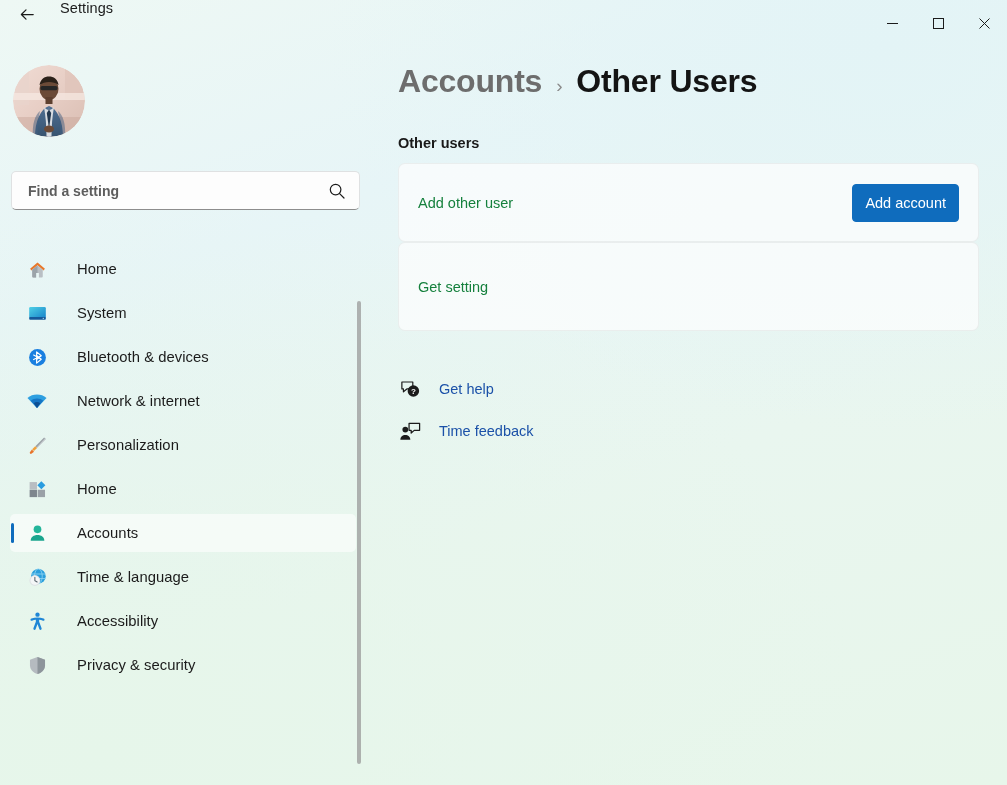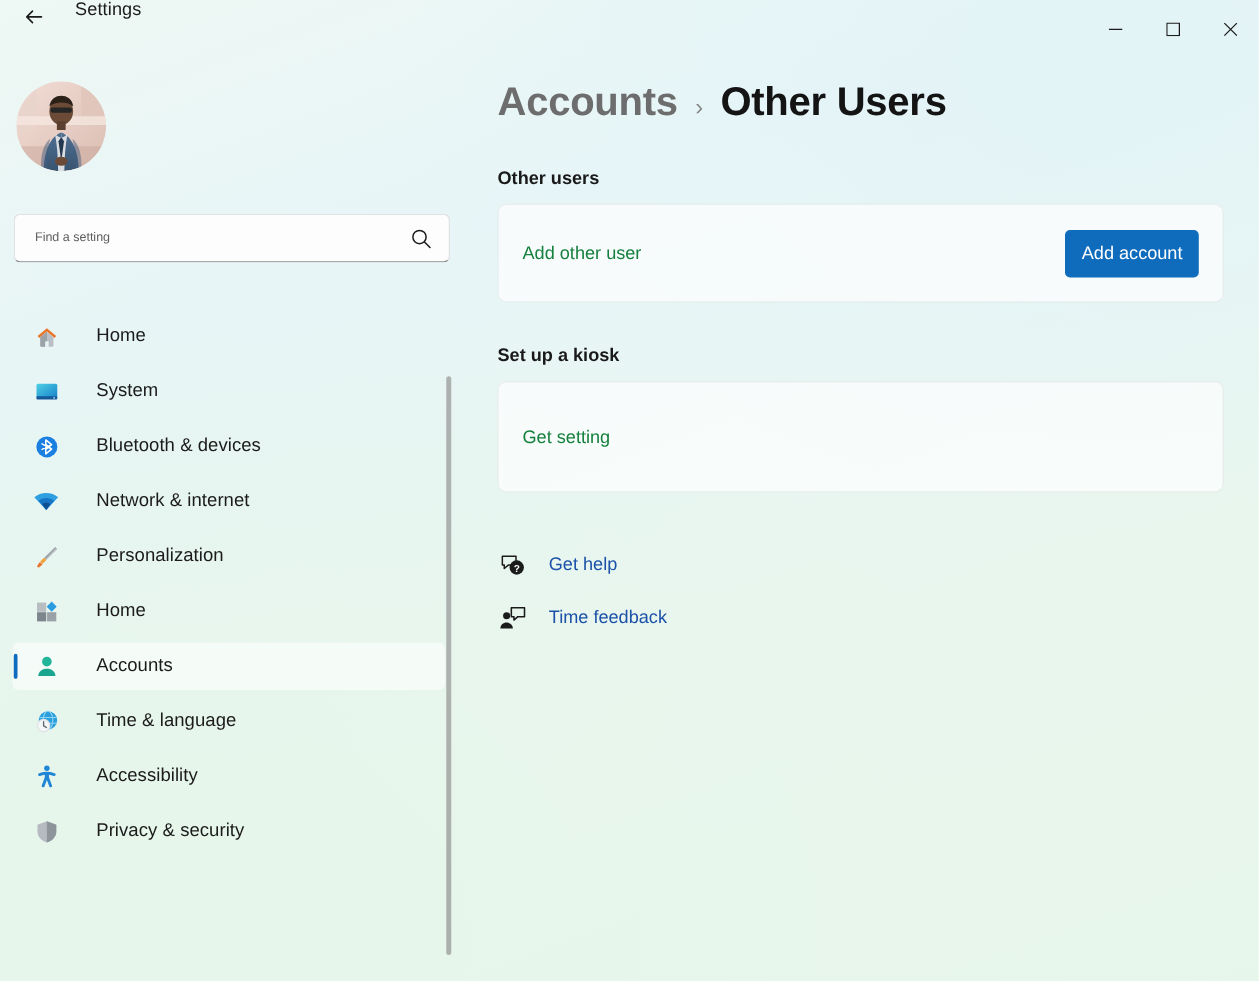--- a/index.html
+++ b/index.html
@@ -57,21 +57,21 @@
     background: #fdfdfd;
     border: 1px solid #dfe1e2;
     border-bottom: 1px solid #8d8d8d;
     border-radius: 5px;
     display: flex; align-items: center;
     padding: 0 13px 0 16px;
   }
   .search-box input {
     flex: 1; border: none; outline: none; background: transparent;
     font-family: "Liberation Sans", sans-serif;
-    font-size: 10px; color: #4c1d95;
+    font-size: 14px; color: #4c1d95; font-weight: bold;
   }
   .search-box input::placeholder { color: #5d5d5d; }
   .search-icon { width: 18px; height: 18px; flex: none; }
 
   
   .nav { position: absolute; left: 0; top: 196px; width: 372px; }
   .nav-item {
     position: relative; display: flex; align-items: center;
     height: 38px; margin: 6px 16px 6px 10px;
     border-radius: 5px; cursor: pointer;
@@ -364,21 +364,20 @@
     <span class="crumb-sep">›</span>
     <span class="crumb-current">Other Users</span>
   </div>
 
   <div class="section-title">Other users</div>
   <div class="card row1">
     <span class="card-label">Add other user</span>
     <button class="add-account-btn">Add account</button>
   </div>
 
-  <div class="section-title">Set up a kiosk</div>
   <div class="card row2">
     <span class="card-label">Get setting</span>
   </div>
 
   <div class="links">
     <div class="link-row">
       <span class="link-icon">
         <svg width="23" height="23" viewBox="0 0 24 24">
           <path d="M3 4.2h11.4v7.2H8.2L4.6 14.4v-3H3z" fill="none" stroke="#1b1b1b" stroke-width="1.25" stroke-linejoin="round"></path>
           <circle cx="15" cy="13.6" r="6" fill="#1b1b1b"></circle>

